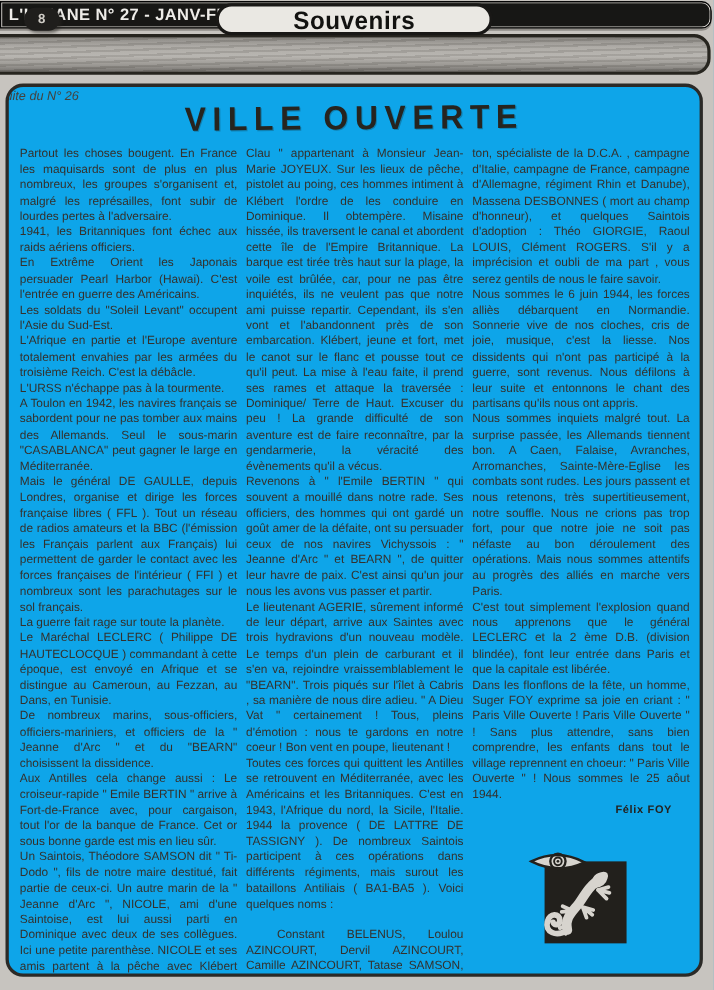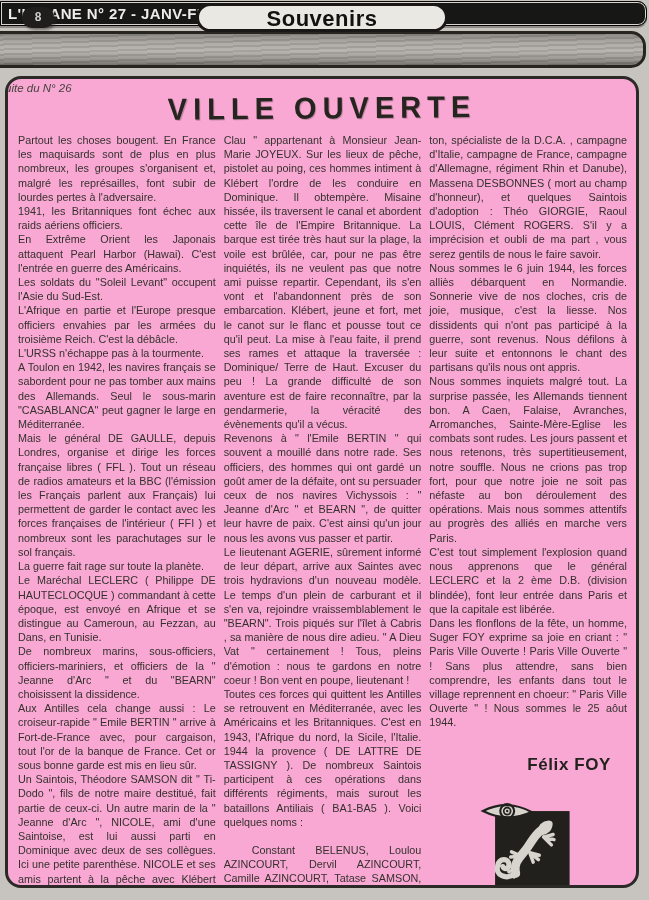--- a/index.html
+++ b/index.html
@@ -48,21 +48,21 @@
     box-sizing:border-box;
   }
   .section-pill span{
     font-size:22px;font-weight:bold;color:#121210;letter-spacing:.5px;
     transform:scaleY(1.04);
   }
   
   .frame{
     position:absolute;top:76px;left:5px;width:634px;height:812px;
     border:3px solid #2b2a27;border-radius:16px;
-    background:#f9a8d4;
+    background:#0ea5e9;
     box-sizing:border-box;overflow:hidden;
   }
   .continuation{
     position:absolute;top:3px;left:-3px;
     font-style:italic;font-size:11.5px;color:#45423d;
   }
   .title{
     margin:13px 0 7px 0;text-align:center;
     font-size:29px;font-weight:800;letter-spacing:6px;
     color:#26241f;transform:rotate(-.5deg) scaleY(1.05);
@@ -72,22 +72,22 @@
     display:flex;gap:8px;padding:1px 9px 0 10px;
   }
   .col{
     flex:1;min-width:0;
     font-size:10.8px;line-height:14.2px;
     text-align:justify;color:#34312d;
   }
   .col p{margin:0;}
   .col p.indent{text-indent:2.6em;margin-top:14px;}
   .byline{
-    text-align:right;padding-right:16px;margin-top:28px;
-    font-weight:bold;font-size:17px;letter-spacing:.6px;color:#24221f;
+    text-align:right;padding-right:16px;margin-top:0;
+    font-weight:bold;font-size:10px;letter-spacing:.6px;color:#24221f;
   }
   .logo-wrap{
     margin-top:20px;display:flex;justify-content:center;
   }
 </style>
 </head>
 <body>
 
 <div class="topbar">
   <span>L'IGUANE N° 27 - JANV-FEV-MARS1994</span>
@@ -100,23 +100,23 @@
 </div>
 
 <div class="frame">
   <div class="continuation">uite du N° 26</div>
   <h1 class="title">VILLE OUVERTE</h1>
 
   <div class="columns">
     <div class="col">
         <p>Partout les choses bougent. En France les maquisards sont de plus en plus nombreux, les groupes s'organisent et, malgré les représailles, font subir de lourdes pertes à l'adversaire.</p>
         <p>1941, les Britanniques font échec aux raids aériens officiers.</p>
-        <p>En Extrême Orient les Japonais attaquent Pearl Harbor (Hawai). C'est l'entrée en guerre des Américains.</p>
+        <p>En Extrême Orient les Japonais persuader Pearl Harbor (Hawai). C'est l'entrée en guerre des Américains.</p>
         <p>Les soldats du "Soleil Levant" occupent l'Asie du Sud-Est.</p>
-        <p>L'Afrique en partie et l'Europe presque officiers envahies par les armées du troisième Reich. C'est la débâcle.</p>
+        <p>L'Afrique en partie et l'Europe aventure totalement envahies par les armées du troisième Reich. C'est la débâcle.</p>
         <p>L'URSS n'échappe pas à la tourmente.</p>
         <p>A Toulon en 1942, les navires français se sabordent pour ne pas tomber aux mains des Allemands. Seul le sous-marin "CASABLANCA" peut gagner le large en Méditerranée.</p>
         <p>Mais le général DE GAULLE, depuis Londres, organise et dirige les forces française libres ( FFL ). Tout un réseau de radios amateurs et la BBC (l'émission les Français parlent aux Français) lui permettent de garder le contact avec les forces françaises de l'intérieur ( FFI ) et nombreux sont les parachutages sur le sol français.</p>
         <p>La guerre fait rage sur toute la planète.</p>
         <p>Le Maréchal LECLERC ( Philippe DE HAUTECLOCQUE ) commandant à cette époque, est envoyé en Afrique et se distingue au Cameroun, au Fezzan, au Dans, en Tunisie.</p>
         <p>De nombreux marins, sous-officiers, officiers-mariniers, et officiers de la " Jeanne d'Arc " et du "BEARN" choisissent la dissidence.</p>
         <p>Aux Antilles cela change aussi : Le croiseur-rapide " Emile BERTIN " arrive à Fort-de-France avec, pour cargaison, tout l'or de la banque de France. Cet or sous bonne garde est mis en lieu sûr.</p>
         <p>Un Saintois, Théodore SAMSON dit " Ti-Dodo ", fils de notre maire destitué, fait partie de ceux-ci. Un autre marin de la " Jeanne d'Arc ", NICOLE, ami d'une Saintoise, est lui aussi parti en Dominique avec deux de ses collègues. Ici une petite parenthèse. NICOLE et ses amis partent à la pêche avec Klébert FOY sur le canot " Mary-</p>
       </div>
     <div class="col">

